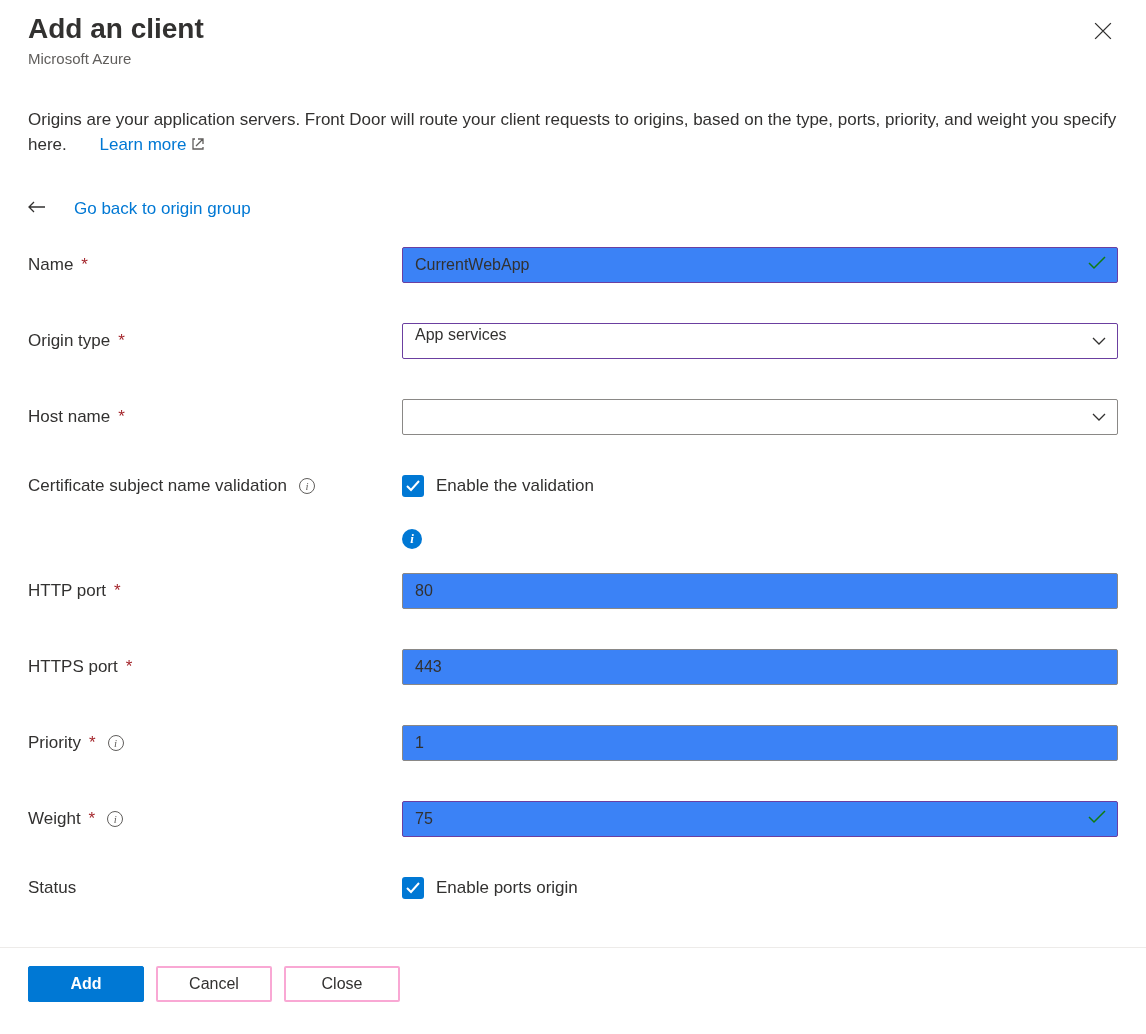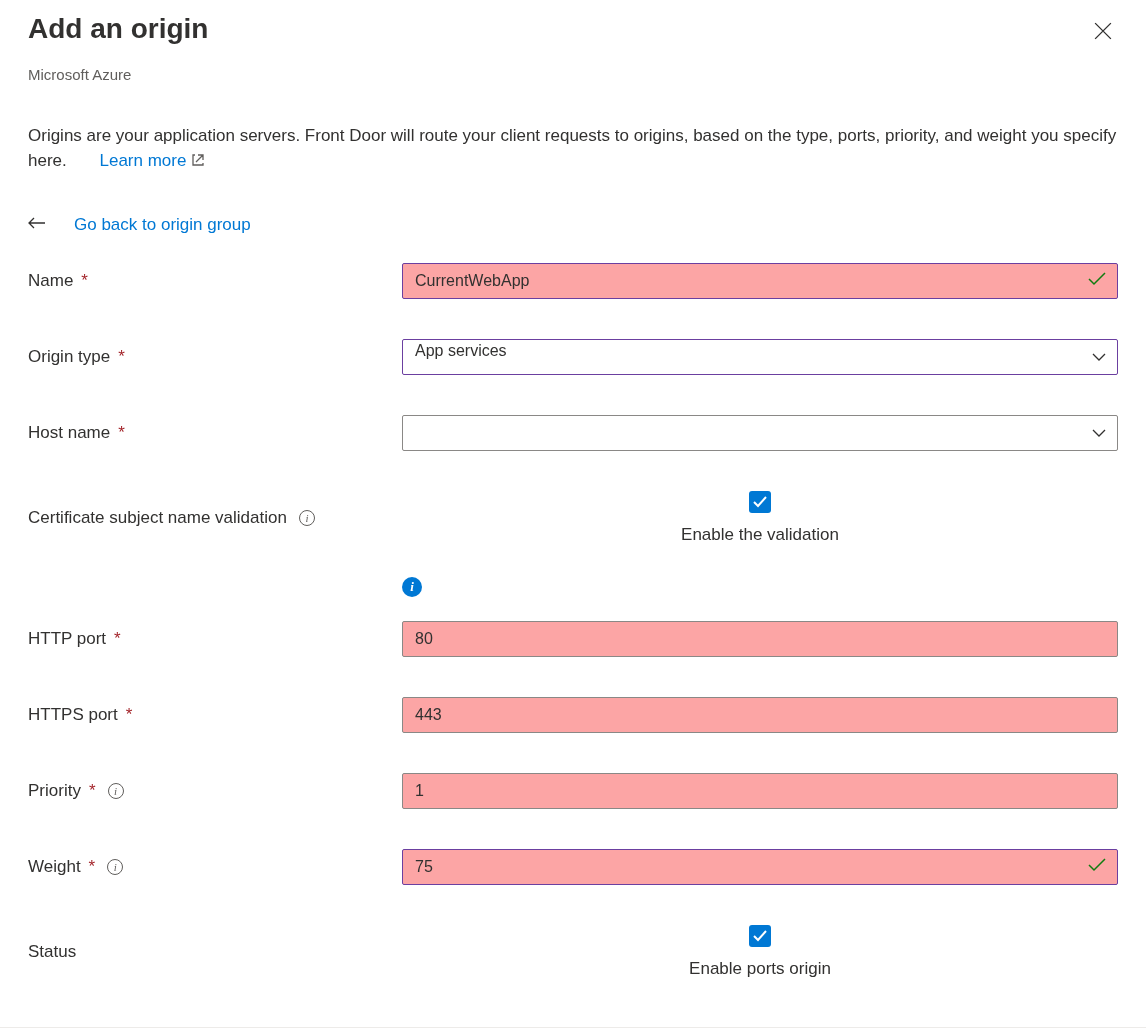--- a/index.html
+++ b/index.html
@@ -22,21 +22,21 @@
   }
   .title {
     font-size: 28px;
     font-weight: 600;
     margin: 0;
     line-height: 1.2;
   }
   .subtitle {
     font-size: 15px;
     color: #605e5c;
-    margin-top: 20px;
+    margin-top: 4px;
   }
   .close-x {
     cursor: pointer;
     padding: 6px;
     margin-top: 4px;
   }
   .close-x svg { width: 18px; height: 18px; }
   .description {
     font-size: 17px;
     line-height: 1.5;
@@ -102,21 +102,21 @@
     position: relative;
   }
   .input {
     width: 100%;
     height: 36px;
     padding: 0 12px;
     font-size: 16px;
     font-family: inherit;
     border: 1px solid #8a8886;
     border-radius: 2px;
-    background: #fca5a5;
+    background: #3b82f6;
     color: #323130;
   }
   .input.valid {
     border-color: #6b3fa0;
   }
   .select {
     width: 100%;
     height: 36px;
     padding: 0 36px 12px 12px;
     font-size: 16px;
@@ -145,21 +145,20 @@
     top: 50%;
     transform: translateY(-50%);
     pointer-events: none;
     color: #107c10;
   }
   .check-indicator svg { width: 18px; height: 14px; }
   .checkbox-row {
     display: flex;
     align-items: center;
     gap: 12px;
-    flex-direction: column;
   }
   .checkbox {
     width: 22px;
     height: 22px;
     border-radius: 3px;
     background: #0078d4;
     display: flex;
     align-items: center;
     justify-content: center;
     cursor: pointer;
@@ -220,21 +219,21 @@
     color: #323130;
     border: 2px solid #f9a8d4;
   }
 </style>
 </head>
 <body>
 
 <div class="panel">
   <div class="header-row">
     <div>
-      <h1 class="title">Add an origin</h1>
+      <h1 class="title">Add an client</h1>
       <div class="subtitle">Microsoft Azure</div>
     </div>
     <div class="close-x">
       <svg viewBox="0 0 16 16">
           <path d="M1 1 L15 15 M15 1 L1 15" stroke="#323130" stroke-width="1.2" fill="none"></path>
         </svg>
     </div>
   </div>
 
   <div class="description">

